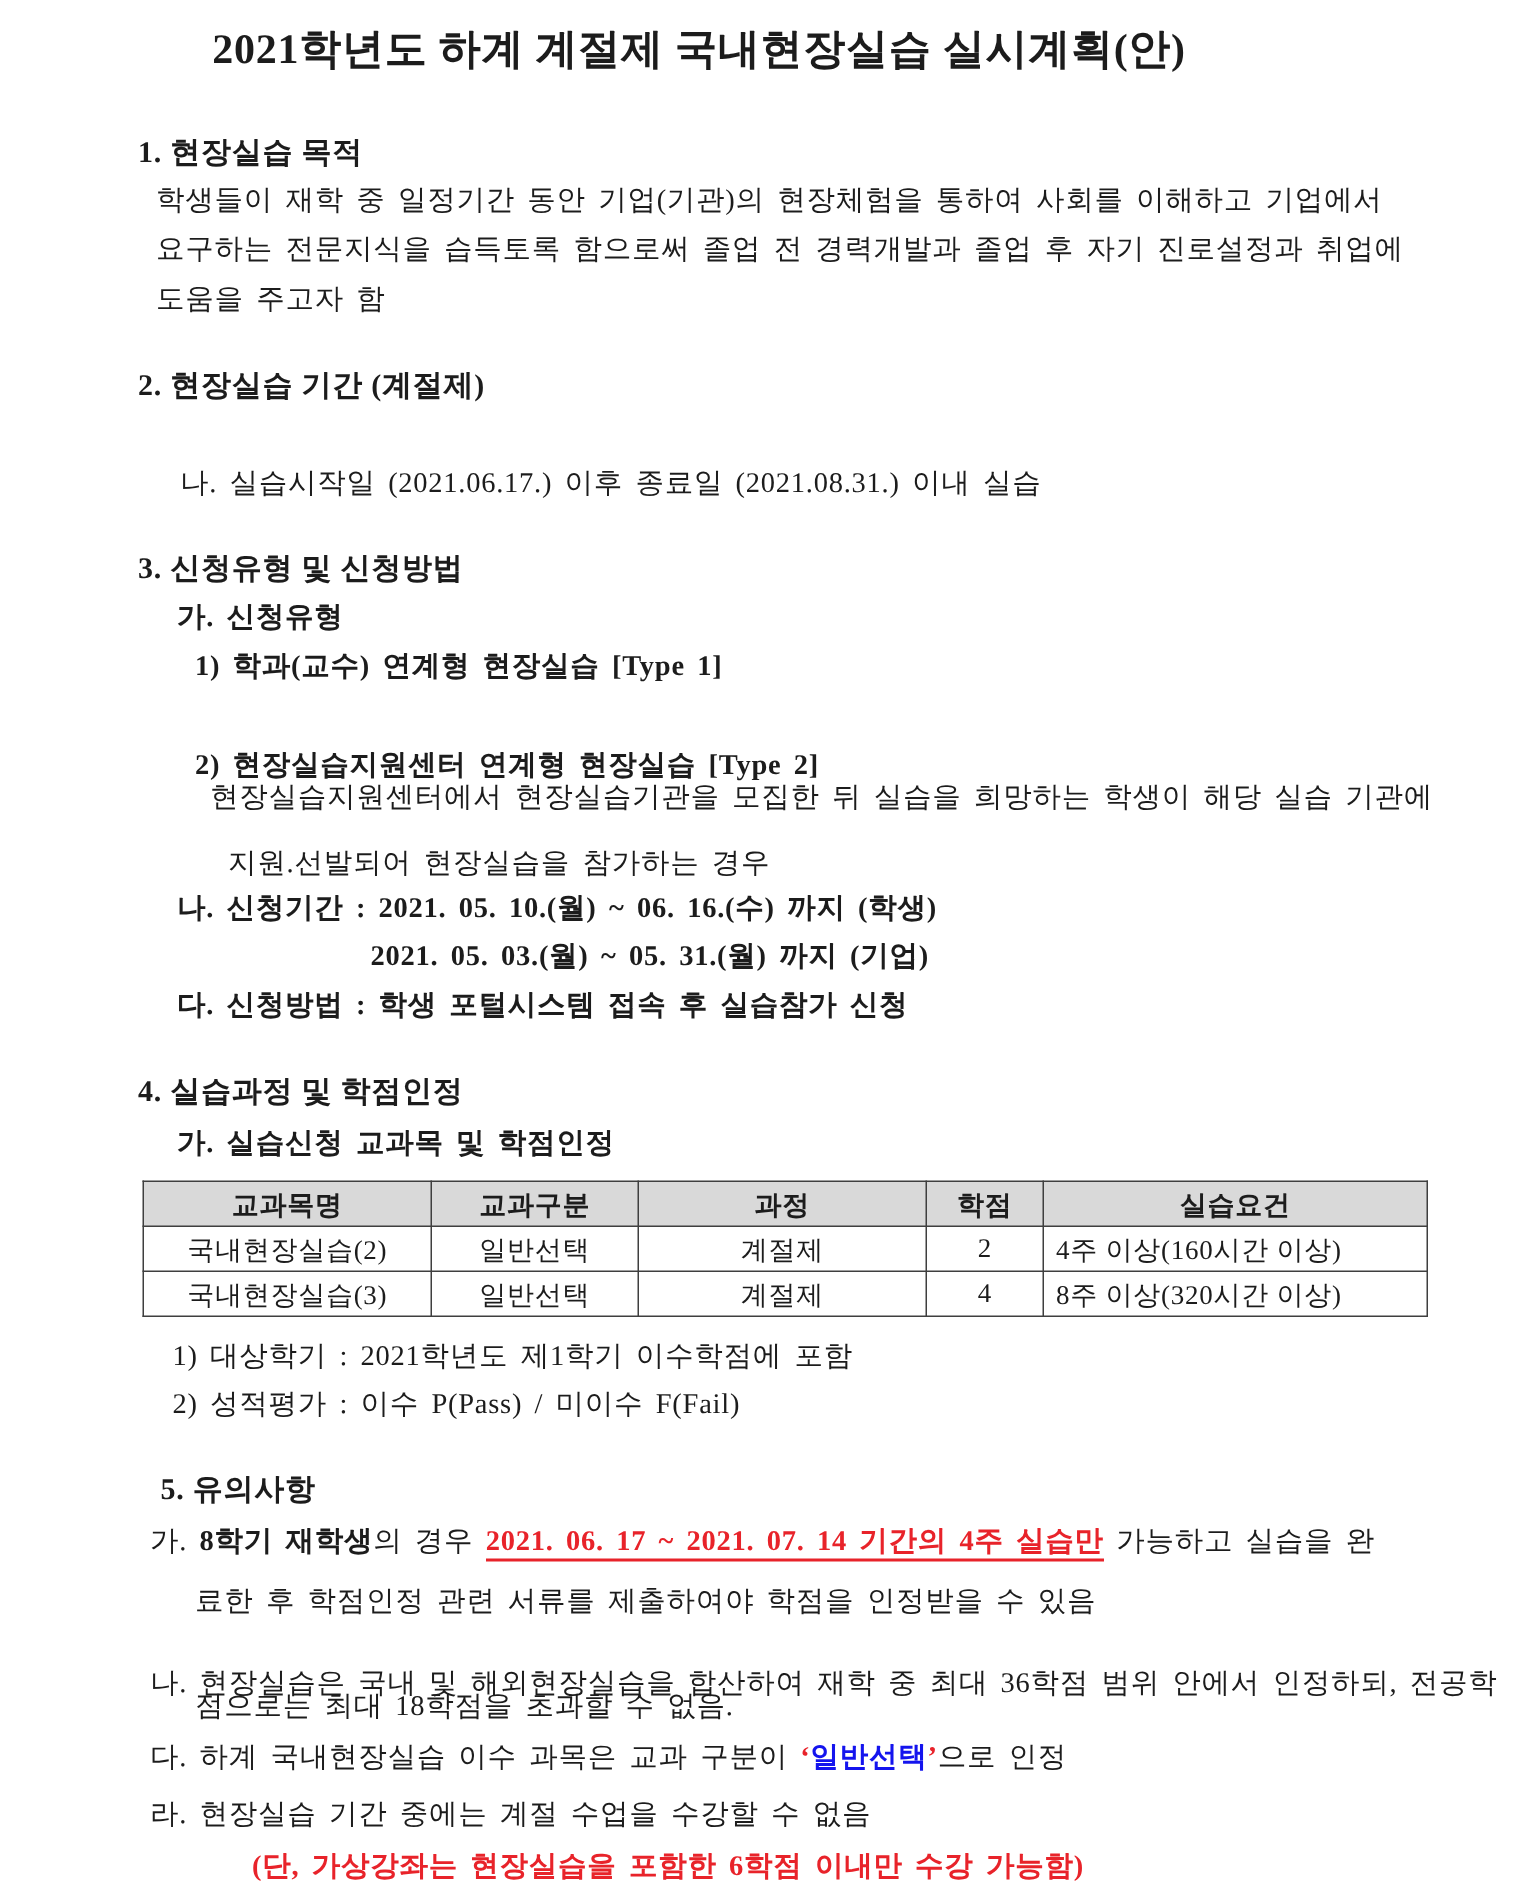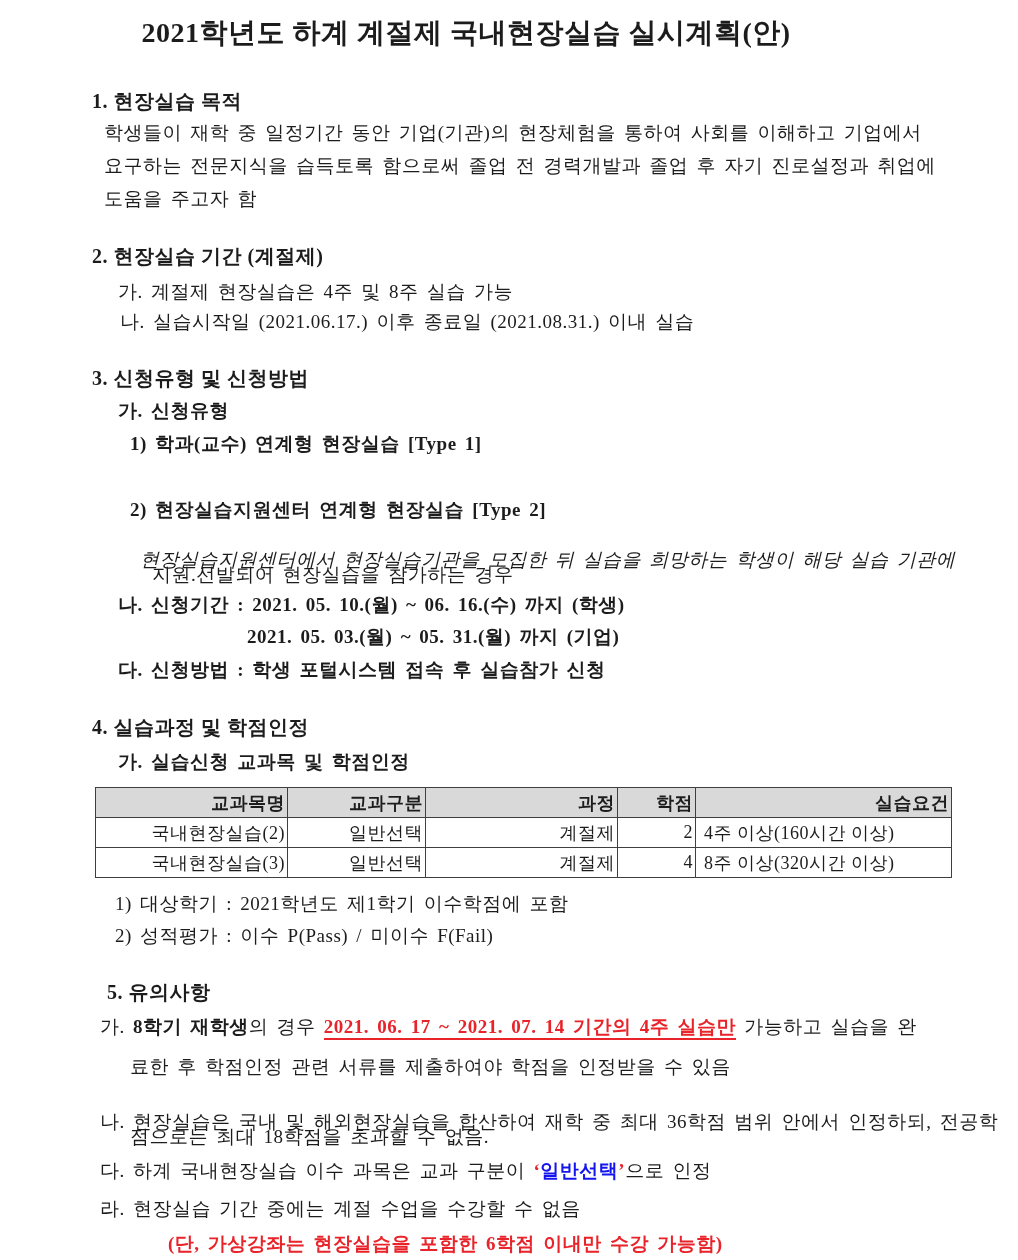--- a/index.html
+++ b/index.html
@@ -50,21 +50,21 @@
     left: 95px;
     width: 856px;
     border-collapse: collapse;
     table-layout: fixed;
     font-size: 18px;
     letter-spacing: 0.5px;
   }
   table.course-table th, table.course-table td {
     border: 1.5px solid #3f3f3f;
     height: 29px;
-    text-align: right;
+    text-align: center;
     padding: 0 2px;
     overflow: hidden;
     white-space: nowrap;
   }
   table.course-table th {
     font-weight: bold;
   }
   table.course-table td.left {
     text-align: left;
     padding-left: 8px;
@@ -81,28 +81,27 @@
 <div class="page">
 
   <div class="abs doc-title" style="top:14px; left:0;">2021학년도 하계 계절제 국내현장실습 실시계획(안)</div>
 
   <div class="abs sec-heading" style="top:88px; left:92px;">1. 현장실습 목적</div>
   <div class="abs body-text" style="top:120px; left:104px;">학생들이 재학 중 일정기간 동안 기업(기관)의 현장체험을 통하여 사회를 이해하고 기업에서</div>
   <div class="abs body-text" style="top:153px; left:104px;">요구하는 전문지식을 습득토록 함으로써 졸업 전 경력개발과 졸업 후 자기 진로설정과 취업에</div>
   <div class="abs body-text" style="top:186px; left:104px;">도움을 주고자 함</div>
 
   <div class="abs sec-heading" style="top:243px; left:92px;">2. 현장실습 기간 (계절제)</div>
-  <div class="abs body-text" style="top:279px; left:118px;">가. 계절제 현장실습은 4주 및 8주 실습 가능</div>
   <div class="abs body-text" style="top:309px; left:120px;">나. 실습시작일 (2021.06.17.) 이후 종료일 (2021.08.31.) 이내 실습</div>
 
   <div class="abs sec-heading" style="top:365px; left:92px;">3. 신청유형 및 신청방법</div>
   <div class="abs body-text bold" style="top:398px; left:118px;">가. 신청유형</div>
   <div class="abs body-text bold" style="top:431px; left:130px;">1) 학과(교수) 연계형 현장실습 [Type 1]</div>
   <div class="abs body-text bold" style="top:497px; left:130px;">2) 현장실습지원센터 연계형 현장실습 [Type 2]</div>
-  <div class="abs body-text" style="top:547px; left:140px;font-style:italic;">현장실습지원센터에서 현장실습기관을 모집한 뒤 실습을 희망하는 학생이 해당 실습 기관에</div>
+  <div class="abs body-text" style="top:518px; left:140px;">현장실습지원센터에서 현장실습기관을 모집한 뒤 실습을 희망하는 학생이 해당 실습 기관에</div>
   <div class="abs body-text" style="top:562px; left:152px;">지원.선발되어 현장실습을 참가하는 경우</div>
   <div class="abs body-text bold" style="top:592px; left:118px;">나. 신청기간 : 2021. 05. 10.(월) ~ 06. 16.(수) 까지 (학생)</div>
   <div class="abs body-text bold" style="top:624px; left:247px;">2021. 05. 03.(월) ~ 05. 31.(월) 까지 (기업)</div>
   <div class="abs body-text bold" style="top:657px; left:118px;">다. 신청방법 : 학생 포털시스템 접속 후 실습참가 신청</div>
 
   <div class="abs sec-heading" style="top:714px; left:92px;">4. 실습과정 및 학점인정</div>
   <div class="abs body-text bold" style="top:749px; left:118px;">가. 실습신청 교과목 및 학점인정</div>
 
   <table class="course-table">
     <colgroup>

